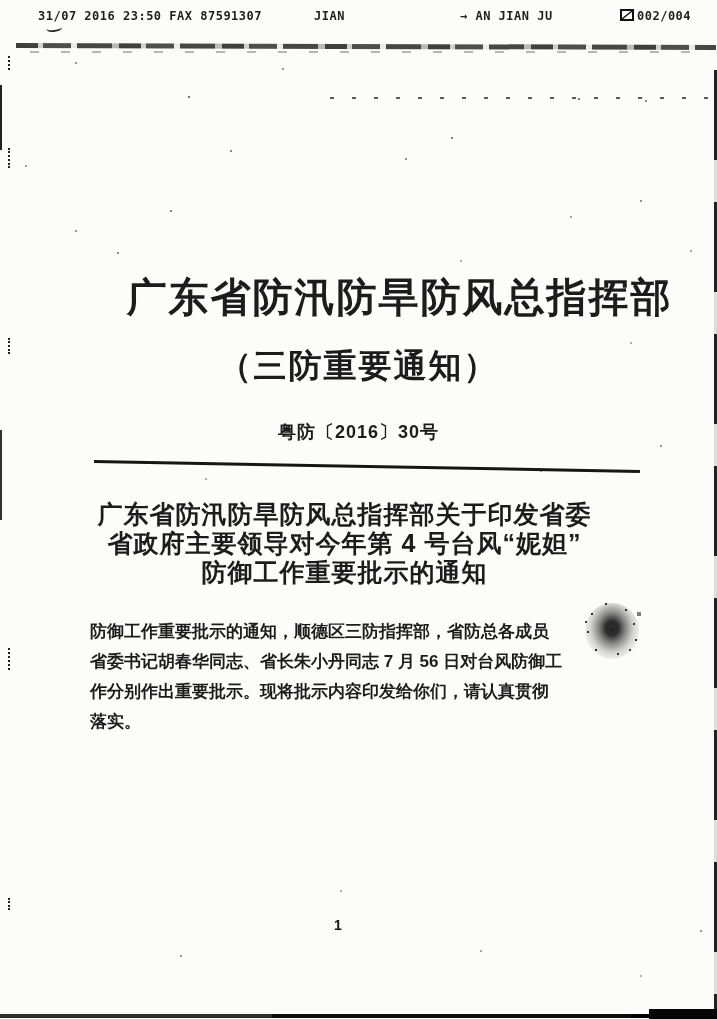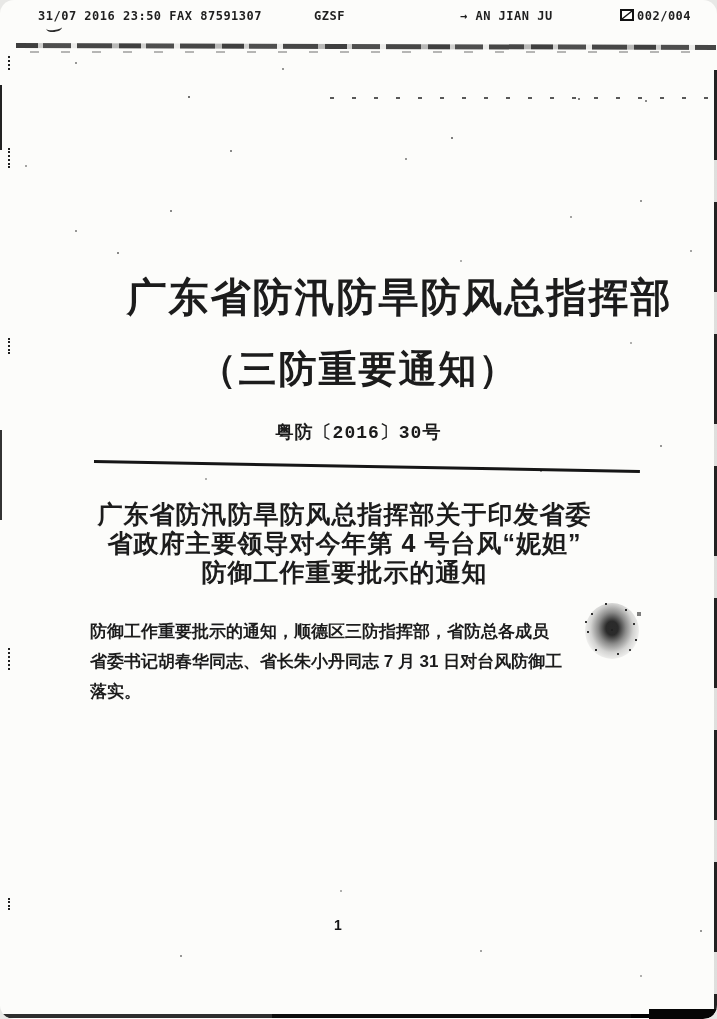--- a/index.html
+++ b/index.html
@@ -1,19 +1,19 @@
 <!DOCTYPE html>
 <html><head>
 <meta charset="utf-8">
 <style>
   html,body { margin:0; padding:0; background:#e8e8e6; }
   .page {
     position:relative; width:717px; height:1019px; margin:0 auto;
     background:#fcfcfa; overflow:hidden;
-    font-family:"Liberation Sans", sans-serif; color:#1c1c1c;border-radius:14px;
+    font-family:"Liberation Sans", sans-serif; color:#1c1c1c;
   }
 
   
   .fax-meta {
     position:absolute; top:9px; white-space:pre;
     font-family:"DejaVu Sans Mono", monospace;
     font-weight:bold; font-size:12px; color:#1f1f1f; letter-spacing:.5px;
   }
   .sent      { left:38px; }
   .sender    { left:314px; }
@@ -45,25 +45,25 @@
     background:repeating-linear-gradient(90deg, rgba(20,20,20,.7) 0 4px, transparent 4px 22px);
   }
 
   
   .main-title {
     position:absolute; top:270px; left:0; width:717px; text-align:center;
     font-size:40px; font-weight:bold; letter-spacing:2px; margin:0;padding-left:41px;
   }
   .subtitle {
     position:absolute; top:344px; left:0; width:717px; text-align:center;
-    font-size:38px; font-weight:bold; letter-spacing:2px;
+    font-size:33px; font-weight:bold; letter-spacing:2px;
   }
   .docnum {
     position:absolute; top:420px; left:0; width:717px; text-align:center;
-    font-size:18px; font-weight:bold; letter-spacing:1px;font-family:Liberation Mono, monospace;
+    font-size:18px; font-weight:bold; letter-spacing:1px;
   }
   .rule {
     position:absolute; top:460px; left:94px; width:546px; height:3px;
     background:#161616; transform:rotate(1.05deg); transform-origin:left center;
   }
 
   
   .subject {
     position:absolute; top:500px; left:-14px; width:717px; text-align:center;
     font-size:25px; font-weight:bold; line-height:29px; letter-spacing:1px;
@@ -131,21 +131,21 @@
       700px 930px 0 0 rgba(0,0,0,.4), 640px 975px 0 0 rgba(0,0,0,.3),
       340px 890px 0 0 rgba(0,0,0,.3);
   }
 </style>
 </head>
 <body>
 
 <div class="page">
 
   <span class="fax-meta sent">31/07 2016 23:50 FAX 87591307</span>
-  <span class="fax-meta sender">GZSF</span>
+  <span class="fax-meta sender">JIAN</span>
   <span class="fax-meta recipient">→ AN JIAN JU</span>
   <span class="fax-meta pagecount">
     <svg width="14" height="12" viewBox="0 0 14 12">
       <rect x="1" y="1" width="12" height="10" fill="none" stroke="#111" stroke-width="2"></rect>
       <path d="M2 10 L12 2" stroke="#111" stroke-width="1.5" fill="none"></path>
     </svg>
     <span>002/004</span>
   </span>
   <div class="squiggle"></div>
 
@@ -159,21 +159,22 @@
   <div class="rule"></div>
 
   <div class="subject">
       <div class="subject-line">广东省防汛防旱防风总指挥部关于印发省委</div>
       <div class="subject-line">省政府主要领导对今年第 4 号台风“妮妲”</div>
       <div class="subject-line">防御工作重要批示的通知</div>
     </div>
 
   <div class="body-text">
       <div class="body-line">防御工作重要批示的通知，顺德区三防指挥部，省防总各成员</div>
-      <div class="body-line">省委书记胡春华同志、省长朱小丹同志 7 月 31 日对台风防御工</div>
+      <div class="body-line">省委书记胡春华同志、省长朱小丹同志 7 月 56 日对台风防御工</div>
+      <div class="body-line">作分别作出重要批示。现将批示内容印发给你们，请认真贯彻</div>
       <div class="body-line">落实。</div>
     </div>
 
   <div class="blotch"></div>
 
   <div class="page-number">1</div>
 
   <div class="right-edge"></div>
   <div class="left-line-a"></div>
   <div class="left-line-b"></div>

